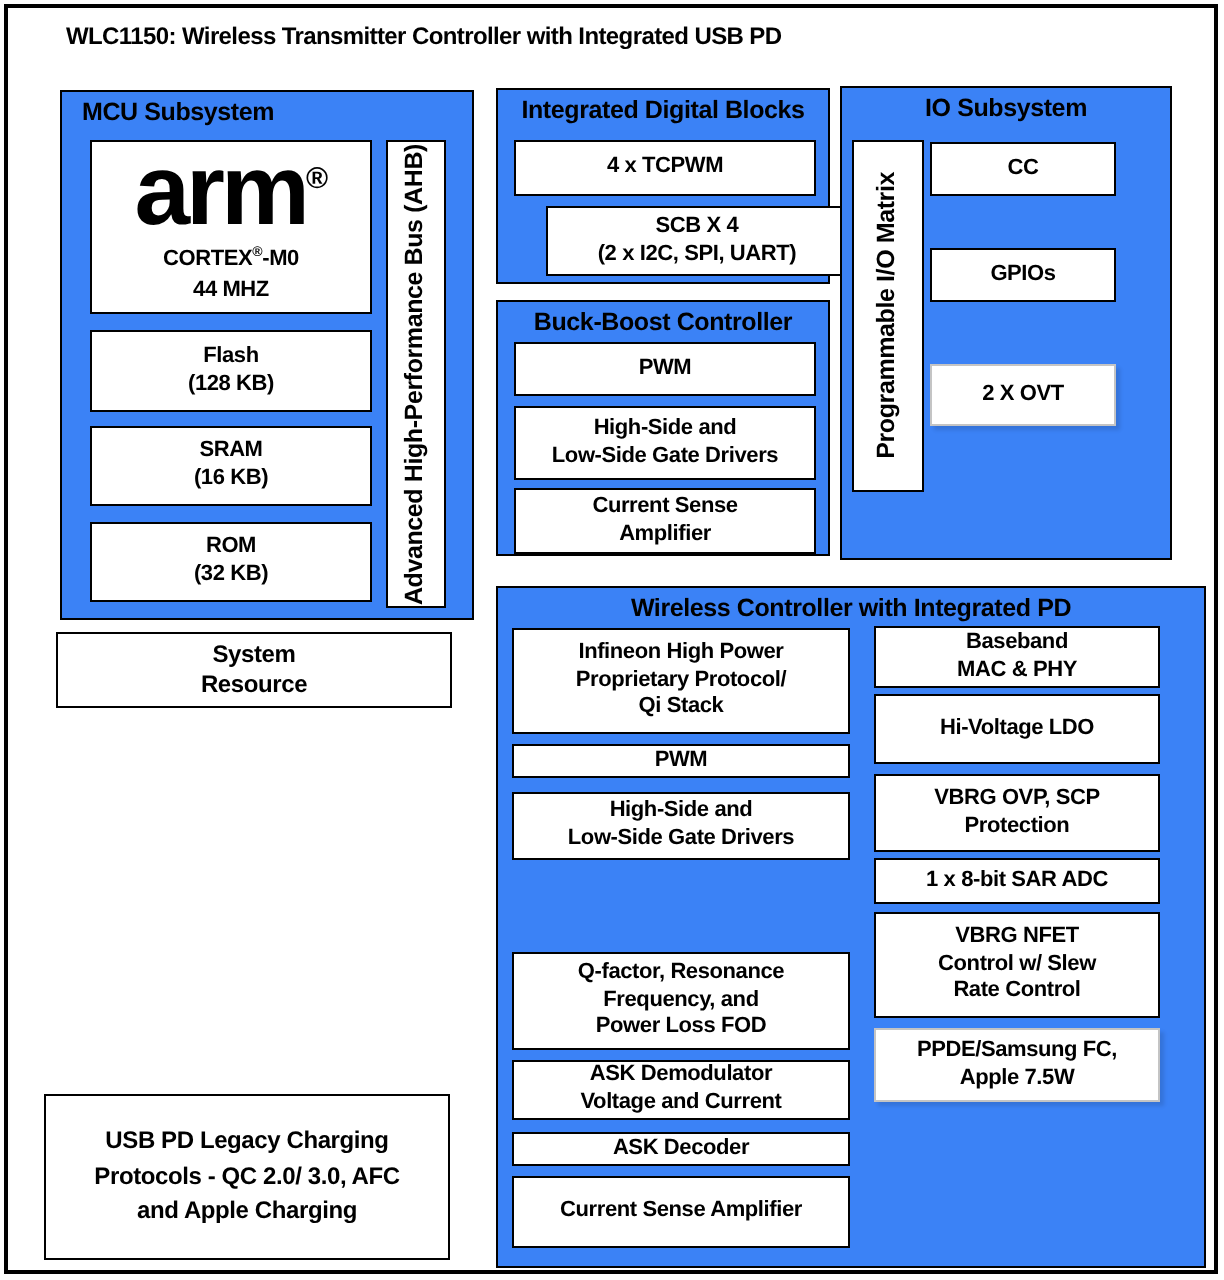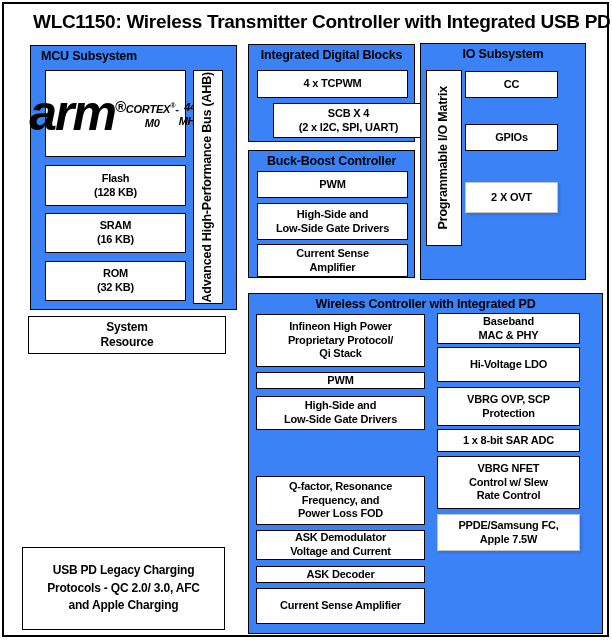--- a/index.html
+++ b/index.html
@@ -2,40 +2,40 @@
 <html><head>
 <meta charset="utf-8">
 <style>
   html,body { margin:0; padding:0; background:#fff; }
   #stage {
     position:relative; width:612px; height:640px; background:#ffffff;
     font-family:"Liberation Sans", sans-serif; font-weight:bold; color:#000;
     overflow:hidden;
   }
   .frame { position:absolute; left:2px; top:2px; right:3px; bottom:3px; border:2px solid #000; }
-  .title { position:absolute; left:33px; top:11px; font-size:19px; letter-spacing:-0.3px; white-space:nowrap; }
+  .title { position:absolute; left:33px; top:11px; font-size:12px; letter-spacing:-0.3px; white-space:nowrap; }
   .panel { position:absolute; background:#3b82f6; border:1.5px solid #000; box-sizing:border-box; }
   .panel-header { font-size:12.5px; text-align:center; padding-top:3px; letter-spacing:-0.2px; }
   .panel-header.left { text-align:left; padding-left:10px; }
   .wbox {
     position:absolute; background:#ffffff; border:1.5px solid #000; box-sizing:border-box;
     display:flex; align-items:center; justify-content:center; text-align:center;
     font-size:11px; line-height:1.25; white-space:pre-line; letter-spacing:-0.2px; padding:1px 2px;
   }
   .wbox.light { border:1px solid #c4c4c4; box-shadow:2px 2px 2px rgba(0,0,0,0.12); }
   .vtext {
     writing-mode:vertical-rl; transform:rotate(180deg);
     font-size:12.5px; letter-spacing:-0.2px; white-space:nowrap;
   }
   .armlogo { font-size:50px; line-height:0.85; letter-spacing:-2px; }
   .armreg { font-size:15px; vertical-align:18px; }
   .cortex { font-size:11px; margin-top:6px; }
   .cortex sup { font-size:7px; }
   .freq { font-size:11px; margin-top:2px; }
-  .armbox { flex-direction:row;font-style:italic; }
+  .armbox { flex-direction:column; }
 </style>
 </head>
 <body>
 
 <div id="stage">
   <div class="frame"></div>
   <div class="title">WLC1150: Wireless Transmitter Controller with Integrated USB PD</div>
 
   <div class="panel" style="left:30px; top:45px; width:207px; height:265px;">
     <div class="panel-header left">MCU Subsystem</div>

